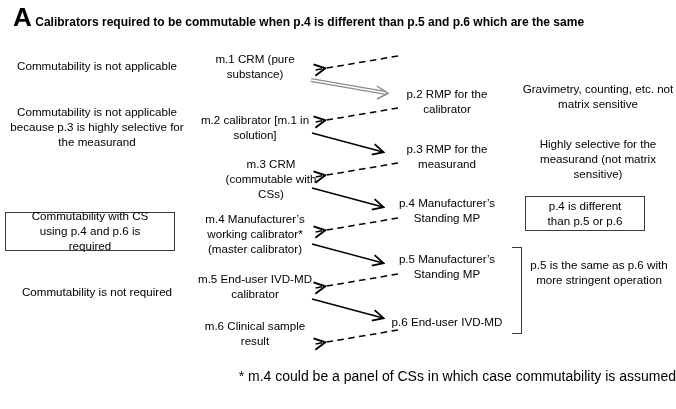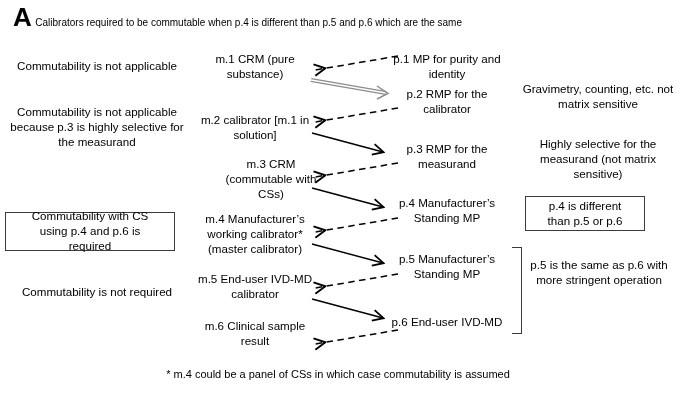--- a/index.html
+++ b/index.html
@@ -29,23 +29,24 @@
   }
   #panel-letter {
     font-size: 26px;
     font-weight: bold;
     line-height: 1;
     padding-left: 13px;
     padding-right: 4px;
     letter-spacing: -0.5px;
   }
   #header-title {
-    font-size: 10px;
+    font-size: 12px;
     line-height: 1.15;
     white-space: nowrap;
+    font-weight: bold;
   }
 
   
   .cell {
     font-size: 11.6px;
     line-height: 1.28;
     text-align: center;
   }
 
   
@@ -69,22 +70,22 @@
 
   
   #arrow-layer {
     left: 0; top: 0; width: 676px; height: 409px;
     pointer-events: none;
   }
 
   
   #footnote {
     left: 0px; top: 368px; width: 676px;
-    text-align: center;
-    font-size: 11px;
+    text-align: right;
+    font-size: 14px;
   }
 </style>
 </head>
 <body>
 
 <div id="page">
 
   <div id="header-row" class="abs">
     <span id="panel-letter">A</span>
     <span id="header-title">Calibrators required to be commutable when p.4 is different than p.5 and p.6 which are the same</span>
@@ -106,21 +107,20 @@
   <div class="abs cell" style="left:196px; top:113px; width:118px;">m.2 calibrator [m.1 in solution]</div>
 
   <div class="abs cell" style="left:212px; top:157px; width:118px;">m.3 CRM (commutable with CSs)</div>
 
   <div class="abs cell" style="left:191px; top:212px; width:128px;">m.4 Manufacturer’s working calibrator* (master calibrator)</div>
 
   <div class="abs cell" style="left:196px; top:272px; width:118px;">m.5 End-user IVD-MD calibrator</div>
 
   <div class="abs cell" style="left:196px; top:319px; width:118px;">m.6 Clinical sample result</div>
 
-  <div class="abs cell" style="left:386px; top:52px; width:122px;">p.1 MP for purity and  identity</div>
 
   <div class="abs cell" style="left:386px; top:87px; width:122px;">p.2 RMP for the calibrator</div>
 
   <div class="abs cell" style="left:386px; top:142px; width:122px;">p.3 RMP for the measurand</div>
 
   <div class="abs cell" style="left:386px; top:196px; width:122px;">p.4 Manufacturer’s Standing MP</div>
 
   <div class="abs cell" style="left:386px; top:252px; width:122px;">p.5 Manufacturer’s Standing MP</div>
 
   <div class="abs cell" style="left:386px; top:315px; width:122px;">p.6 End-user IVD-MD</div>

